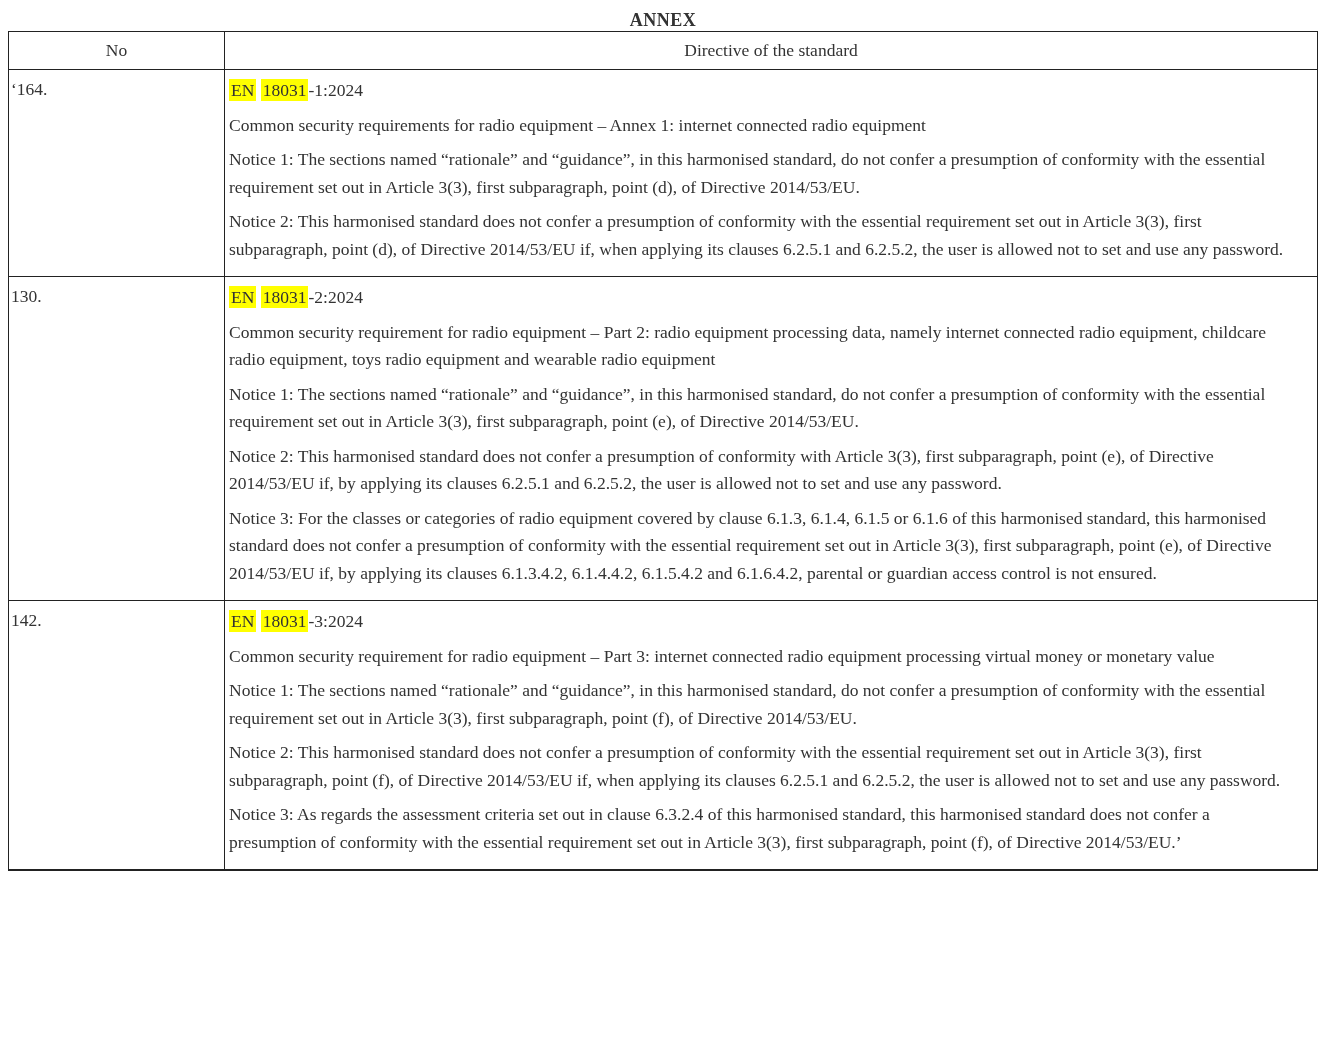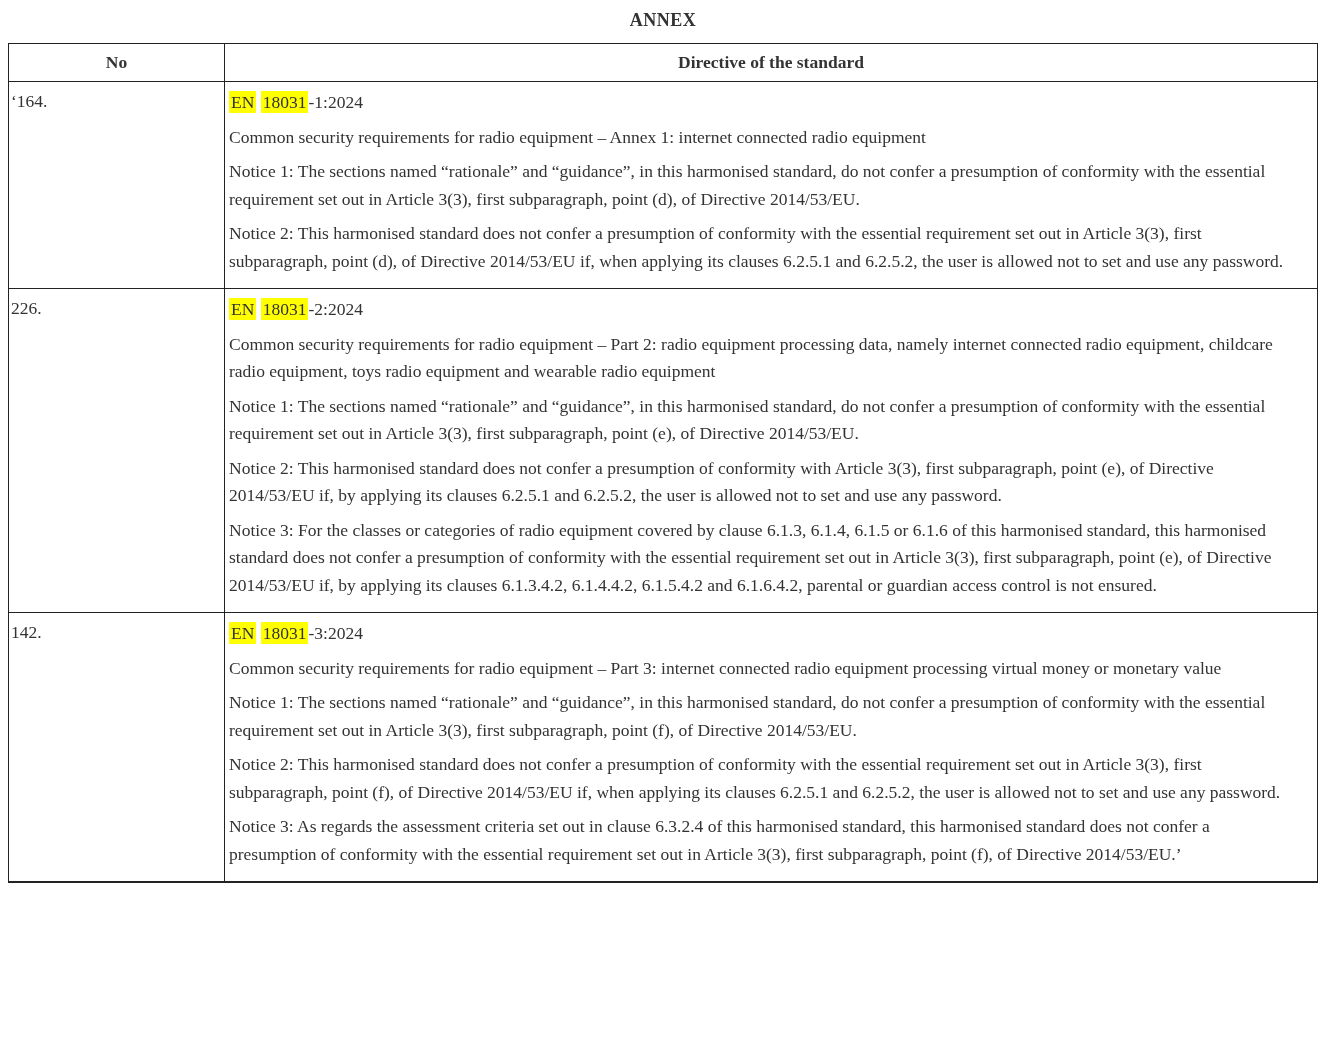--- a/index.html
+++ b/index.html
@@ -11,21 +11,21 @@
   }
   .page {
     width: 1324px;
     box-sizing: border-box;
     padding: 8px 6px 10px 8px;
   }
   .title {
     font-size: 18px;
     font-weight: bold;
     text-align: center;
-    margin: 2px 0 12px 0;
+    margin: 2px 0 0 0;
     letter-spacing: 0.5px;
   }
   .intro {
     font-size: 17.5px;
     margin: 25px 0 9px 0;
   }
   table.standards-table {
     border-collapse: collapse;
     width: 1310px;
     table-layout: fixed;
@@ -34,21 +34,21 @@
   table.standards-table td {
     border: 1px solid #222222;
     vertical-align: top;
   }
   table.standards-table {
     border-bottom: 2px solid #222222;
   }
   th.col-no { width: 207px; }
   th {
     font-size: 17.5px;
-    font-weight: bold;
+    font-weight: normal;
     text-align: center;
     padding: 8px 4px;
   }
   td.cell-no {
     font-size: 17.5px;
     padding: 6px 4px 12px 2px;
     line-height: 27px;
   }
   td.cell-ref {
     padding: 0 20px 6px 4px;
@@ -84,35 +84,35 @@
         <td class="cell-no">‘164.</td>
         <td class="cell-ref">
           <p><span class="hl">EN</span> <span class="hl">18031</span><span>-1:2024</span></p>
           <p>Common security requirements for radio equipment – Annex 1: internet connected radio equipment</p>
           <p>Notice 1: The sections named “rationale” and “guidance”, in this harmonised standard, do not confer a presumption of conformity with the essential requirement set out in Article 3(3), first subparagraph, point (d), of Directive 2014/53/EU.</p>
           <p>Notice 2: This harmonised standard does not confer a presumption of conformity with the essential requirement set out in Article 3(3), first subparagraph, point (d), of Directive 2014/53/EU if, when applying its clauses 6.2.5.1 and 6.2.5.2, the user is allowed not to set and use any password.</p>
         </td>
       </tr>
 
       <tr>
-        <td class="cell-no">226.</td>
+        <td class="cell-no">130.</td>
         <td class="cell-ref">
           <p><span class="hl">EN</span> <span class="hl">18031</span><span>-2:2024</span></p>
-          <p>Common security requirements for radio equipment – Part 2: radio equipment processing data, namely internet connected radio equipment, childcare radio equipment, toys radio equipment and wearable radio equipment</p>
+          <p>Common security requirement for radio equipment – Part 2: radio equipment processing data, namely internet connected radio equipment, childcare radio equipment, toys radio equipment and wearable radio equipment</p>
           <p>Notice 1: The sections named “rationale” and “guidance”, in this harmonised standard, do not confer a presumption of conformity with the essential requirement set out in Article 3(3), first subparagraph, point (e), of Directive 2014/53/EU.</p>
           <p>Notice 2: This harmonised standard does not confer a presumption of conformity with Article 3(3), first subparagraph, point (e), of Directive 2014/53/EU if, by applying its clauses 6.2.5.1 and 6.2.5.2, the user is allowed not to set and use any password.</p>
           <p>Notice 3: For the classes or categories of radio equipment covered by clause 6.1.3, 6.1.4, 6.1.5 or 6.1.6 of this harmonised standard, this harmonised standard does not confer a presumption of conformity with the essential requirement set out in Article 3(3), first subparagraph, point (e), of Directive 2014/53/EU if, by applying its clauses 6.1.3.4.2, 6.1.4.4.2, 6.1.5.4.2 and 6.1.6.4.2, parental or guardian access control is not ensured.</p>
         </td>
       </tr>
 
       <tr>
         <td class="cell-no">142.</td>
         <td class="cell-ref">
           <p><span class="hl">EN</span> <span class="hl">18031</span><span>-3:2024</span></p>
-          <p>Common security requirements for radio equipment – Part 3: internet connected radio equipment processing virtual money or monetary value</p>
+          <p>Common security requirement for radio equipment – Part 3: internet connected radio equipment processing virtual money or monetary value</p>
           <p>Notice 1: The sections named “rationale” and “guidance”, in this harmonised standard, do not confer a presumption of conformity with the essential requirement set out in Article 3(3), first subparagraph, point (f), of Directive 2014/53/EU.</p>
           <p>Notice 2: This harmonised standard does not confer a presumption of conformity with the essential requirement set out in Article 3(3), first subparagraph, point (f), of Directive 2014/53/EU if, when applying its clauses 6.2.5.1 and 6.2.5.2, the user is allowed not to set and use any password.</p>
           <p>Notice 3: As regards the assessment criteria set out in clause 6.3.2.4 of this harmonised standard, this harmonised standard does not confer a presumption of conformity with the essential requirement set out in Article 3(3), first subparagraph, point (f), of Directive 2014/53/EU.’</p>
         </td>
       </tr>
 
     </tbody>
   </table>
 </div>
 

